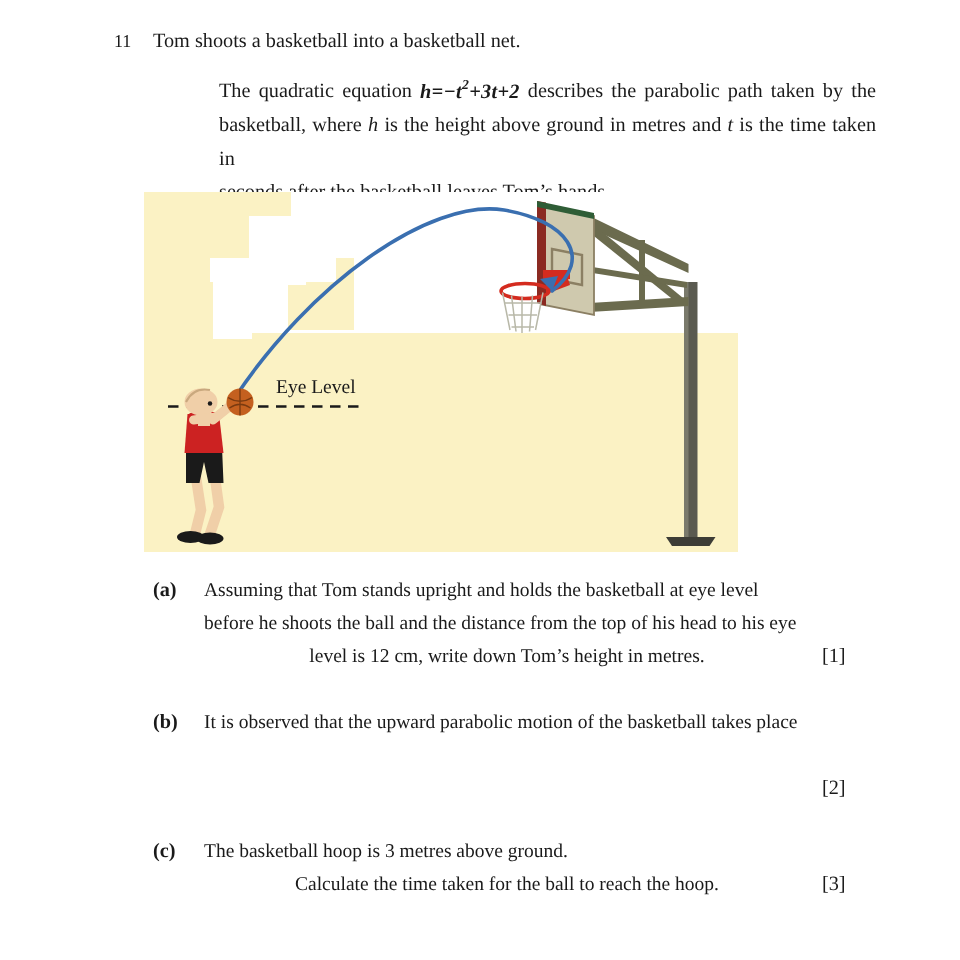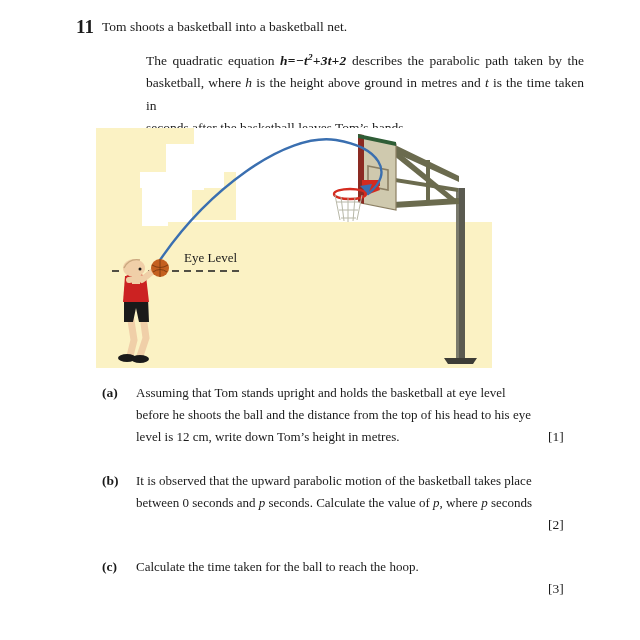--- a/index.html
+++ b/index.html
@@ -28,22 +28,22 @@
   .q-block {
     position: absolute;
     left: 0;
     top: 18px;
     width: 640px;
   }
   .q-number {
     position: absolute;
     left: 76px;
     top: 0px;
-    font-weight: bold;
-    font-size: 19px;
+    font-weight: normal;
+    font-size: 12px;
     line-height: 18px;
   }
   .q-intro {
     position: absolute;
     left: 102px;
     top: 0px;
     width: 438px;
     font-size: 13.5px;
     line-height: 18px;
     font-family: Liberation Serif, serif;
@@ -105,21 +105,21 @@
   }
   .part-body {
     position: absolute;
     left: 136px;
     width: 404px;
     font-size: 13px;
     line-height: 22px;
     text-align: justify;
   }
   .part-body .lastline {
-    text-align: left;
+    text-align: center;
   }
   .marks {
     position: absolute;
     left: 548px;
     font-size: 13.5px;
     line-height: 22px;
   }
   .pa { top: 382px; }
   .pb { top: 470px; }
   .pc { top: 556px; }
@@ -268,31 +268,26 @@
       <span style="display:block">before he shoots the ball and the distance from the top of his head to his eye</span>
       <span class="lastline" style="display:block">level is 12 cm, write down Tom’s height in metres.</span>
     </div>
     <div class="marks">[1]</div>
   </div>
 
   <div class="part pb">
     <div class="part-label">(b)</div>
     <div class="part-body">
       <span style="display:block">It is observed that the upward parabolic motion of the basketball takes place</span>
-      <span style="display:block"><span>between 0 seconds and</span>
-        <span class="ital">p</span>
-        <span>seconds.  Calculate the value of</span>
-        <span class="ital">p</span><span>, where</span>
-        <span class="ital">p</span>
-        <span>seconds</span></span>
     </div>
     <div class="marks">[2]</div>
   </div>
 
   <div class="part pc">
     <div class="part-label">(c)</div>
     <div class="part-body">
+      <span style="display:block">The basketball hoop is 3 metres above ground.</span>
       <span class="lastline" style="display:block">Calculate the time taken for the ball to reach the hoop.</span>
     </div>
     <div class="marks">[3]</div>
   </div>
 
 </div>
 
 </body></html>

